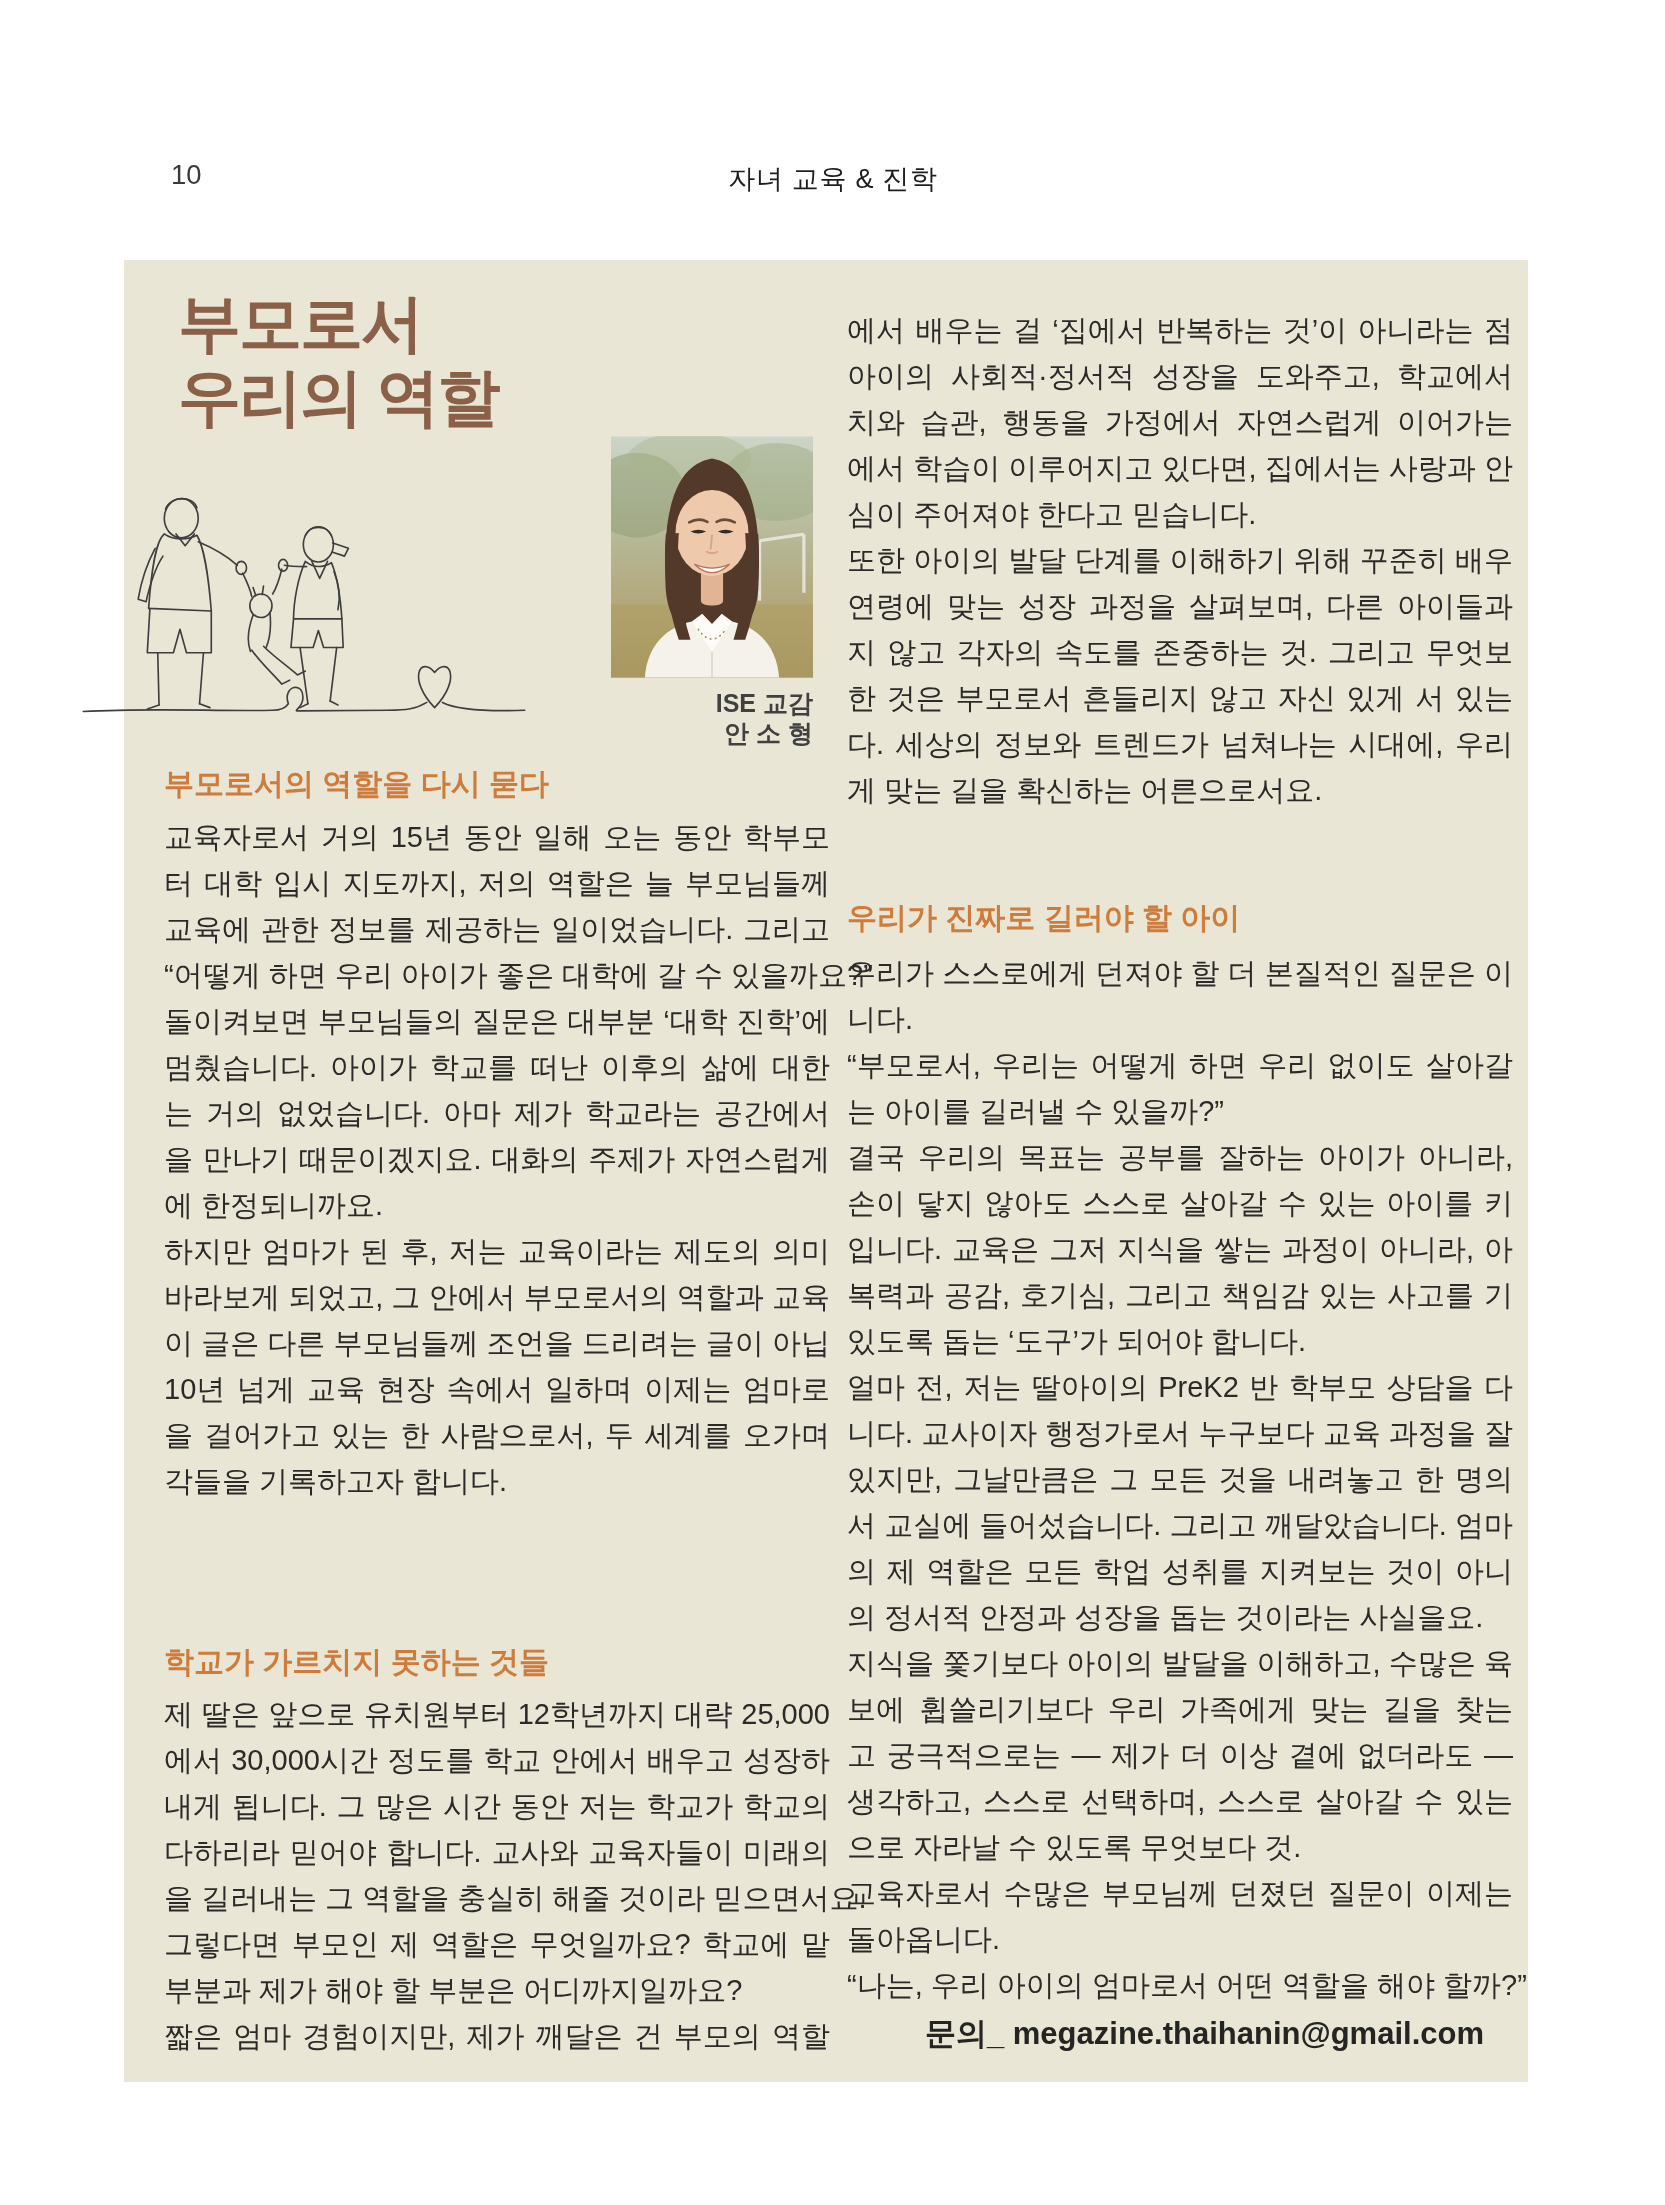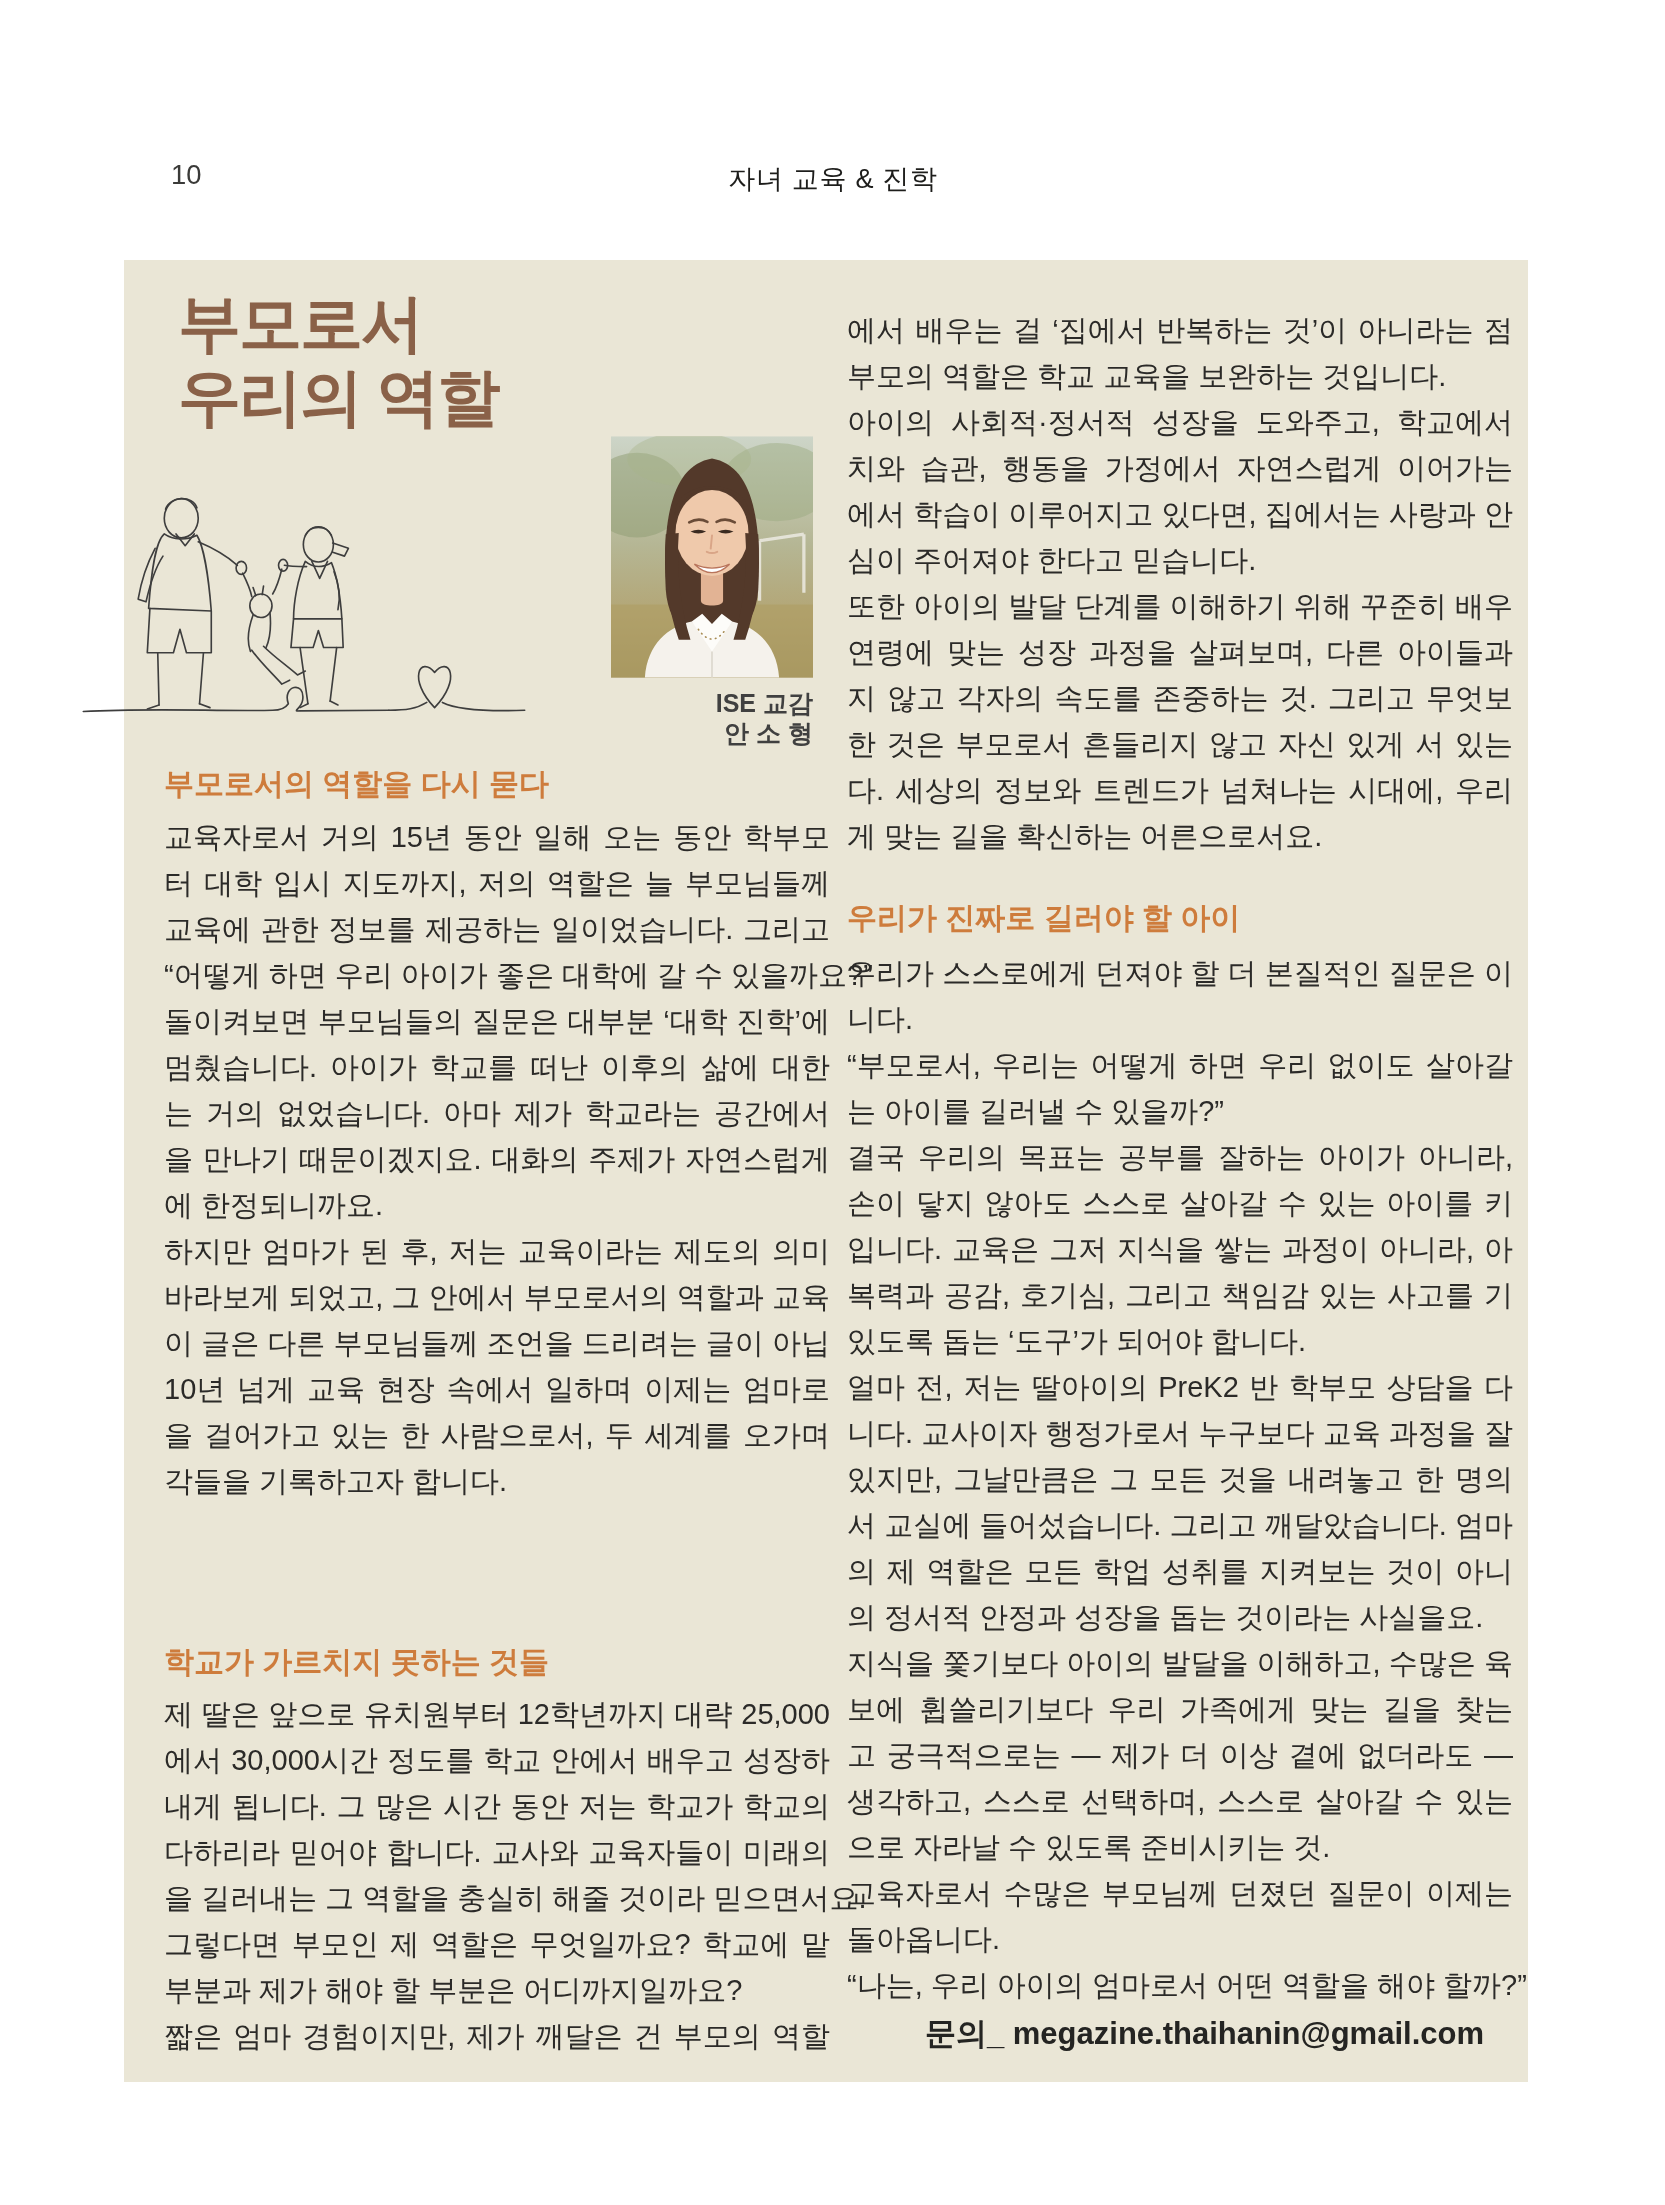--- a/index.html
+++ b/index.html
@@ -142,21 +142,20 @@
       <div class="bline just">내게 됩니다. 그 많은 시간 동안 저는 학교가 학교의 역할을</div>
       <div class="bline just">다하리라 믿어야 합니다. 교사와 교육자들이 미래의 시민</div>
       <div class="bline">을 길러내는 그 역할을 충실히 해줄 것이라 믿으면서요.</div>
       <div class="bline just">그렇다면 부모인 제 역할은 무엇일까요? 학교에 맡겨야 할</div>
       <div class="bline">부분과 제가 해야 할 부분은 어디까지일까요?</div>
       <div class="bline just">짧은 엄마 경험이지만, 제가 깨달은 건 부모의 역할은 학교</div>
     </div>
 
   <div class="col rightcol" style="top:47px;">
       <div class="bline just">에서 배우는 걸 ‘집에서 반복하는 것’이 아니라는 점입니다.</div>
-      <div class="bline">부모의 역할은 학교 교육을 보완하는 것입니다.</div>
       <div class="bline just">아이의 사회적·정서적 성장을 도와주고, 학교에서 배운 가</div>
       <div class="bline just">치와 습관, 행동을 가정에서 자연스럽게 이어가는 것. 학교</div>
       <div class="bline just">에서 학습이 이루어지고 있다면, 집에서는 사랑과 안정, 관</div>
       <div class="bline">심이 주어져야 한다고 믿습니다.</div>
       <div class="bline just">또한 아이의 발달 단계를 이해하기 위해 꾸준히 배우고, 각</div>
       <div class="bline just">연령에 맞는 성장 과정을 살펴보며, 다른 아이들과 비교하</div>
       <div class="bline just">지 않고 각자의 속도를 존중하는 것. 그리고 무엇보다 중요</div>
       <div class="bline just">한 것은 부모로서 흔들리지 않고 자신 있게 서 있는 것입니</div>
       <div class="bline just">다. 세상의 정보와 트렌드가 넘쳐나는 시대에, 우리 가족에</div>
       <div class="bline">게 맞는 길을 확신하는 어른으로서요.</div>
@@ -176,21 +175,21 @@
       <div class="bline just">얼마 전, 저는 딸아이의 PreK2 반 학부모 상담을 다녀왔습</div>
       <div class="bline just">니다. 교사이자 행정가로서 누구보다 교육 과정을 잘 알고</div>
       <div class="bline just">있지만, 그날만큼은 그 모든 것을 내려놓고 한 명의 엄마로</div>
       <div class="bline just">서 교실에 들어섰습니다. 그리고 깨달았습니다. 엄마로서</div>
       <div class="bline just">의 제 역할은 모든 학업 성취를 지켜보는 것이 아니라, 아이</div>
       <div class="bline">의 정서적 안정과 성장을 돕는 것이라는 사실을요.</div>
       <div class="bline just">지식을 쫓기보다 아이의 발달을 이해하고, 수많은 육아 정</div>
       <div class="bline just">보에 휩쓸리기보다 우리 가족에게 맞는 길을 찾는 것. 그리</div>
       <div class="bline just">고 궁극적으로는 — 제가 더 이상 곁에 없더라도 — 스스로</div>
       <div class="bline just">생각하고, 스스로 선택하며, 스스로 살아갈 수 있는 한 사람</div>
-      <div class="bline">으로 자라날 수 있도록 준비시키는 것.</div>
+      <div class="bline">으로 자라날 수 있도록 무엇보다 것.</div>
       <div class="bline just">교육자로서 수많은 부모님께 던졌던 질문이 이제는 제게</div>
       <div class="bline">돌아옵니다.</div>
       <div class="bline">“나는, 우리 아이의 엄마로서 어떤 역할을 해야 할까?”</div>
     </div>
 
   <div class="contact">문의_ megazine.thaihanin@gmail.com</div>
 </div>
 
 
 </body></html>

